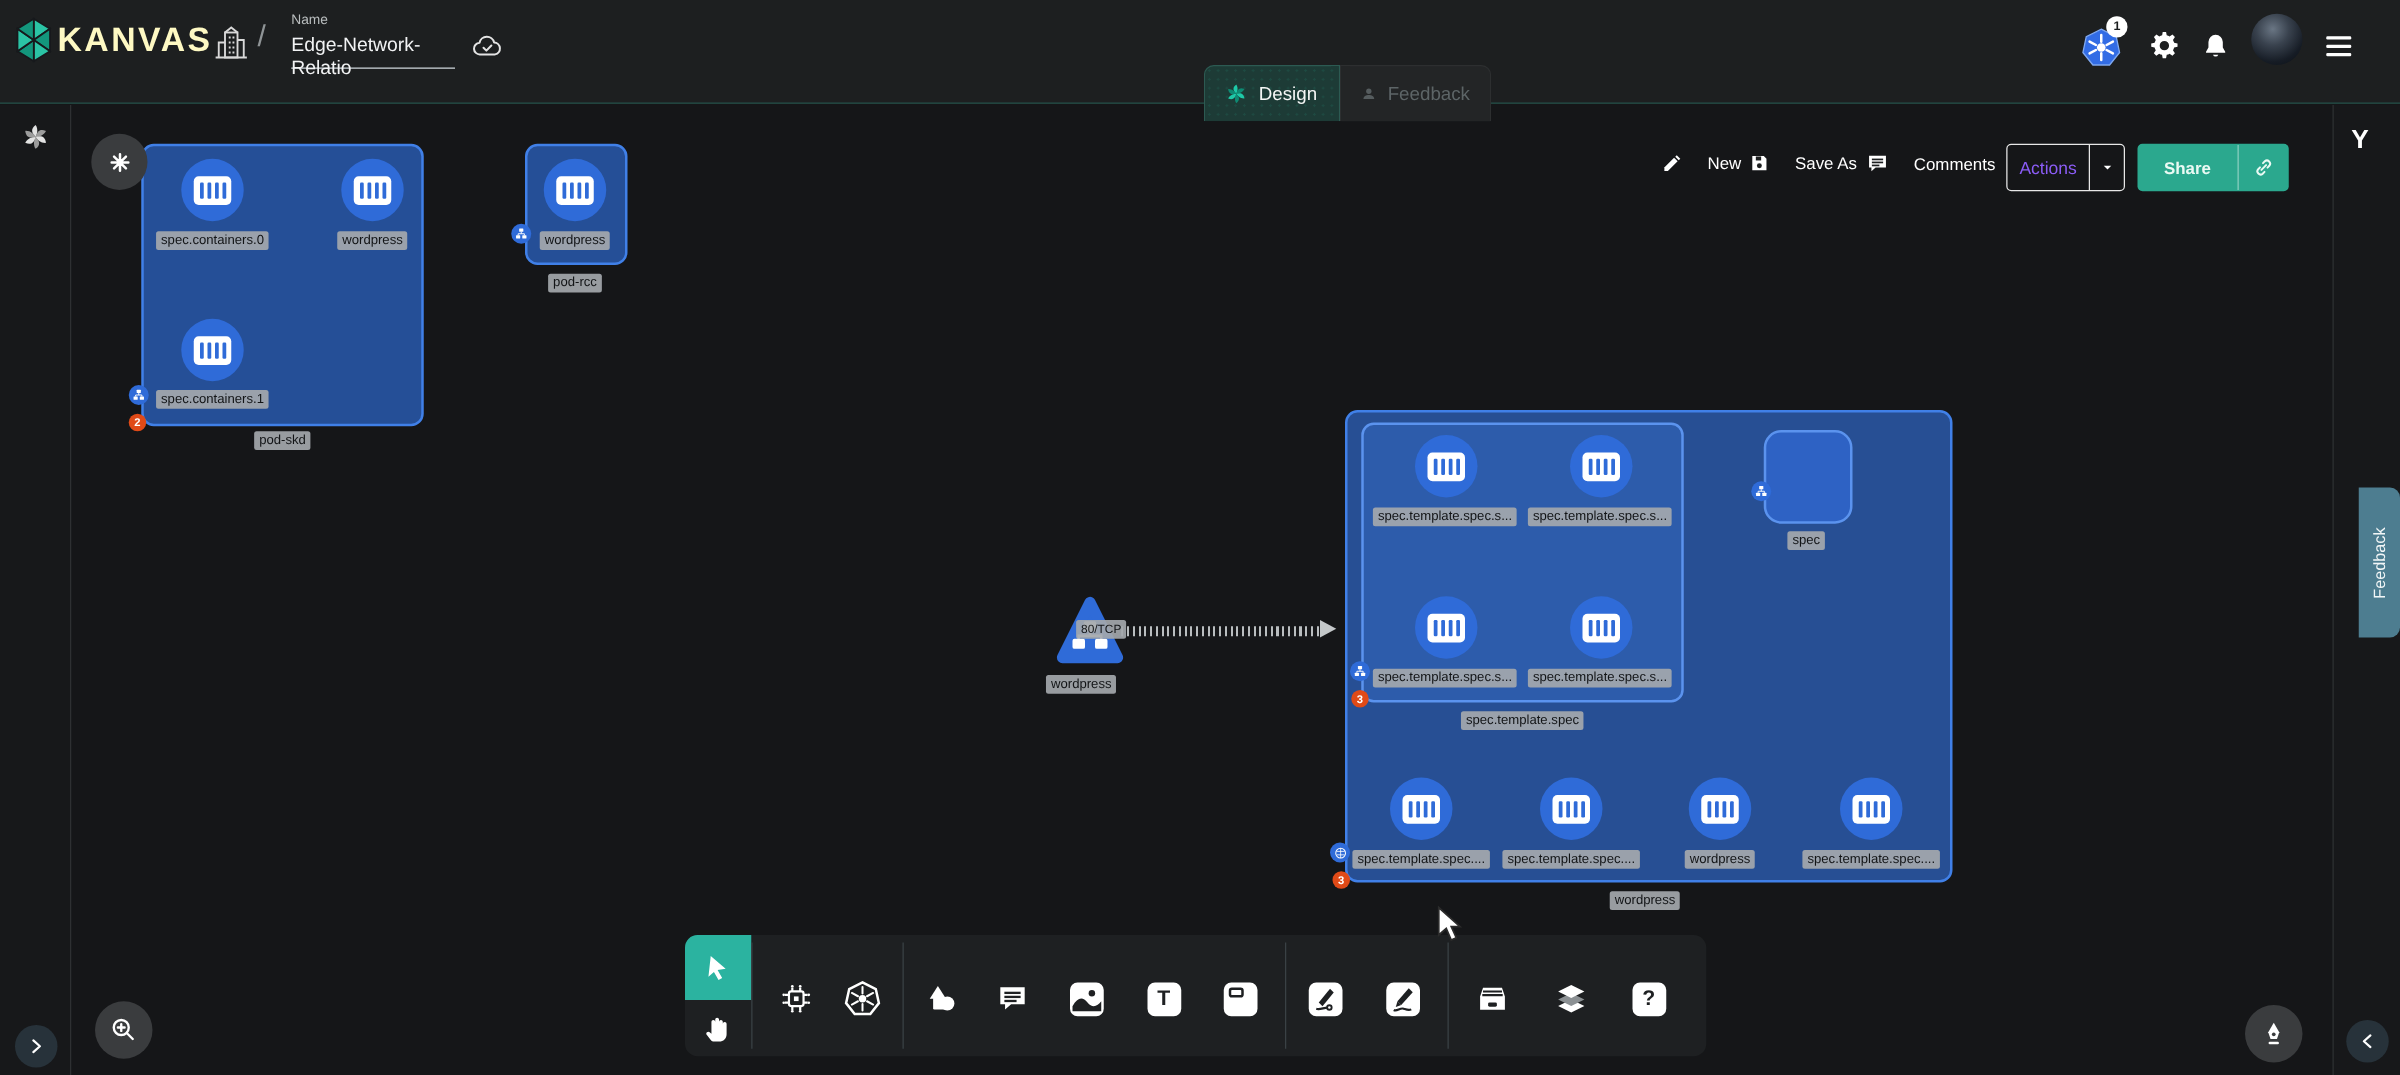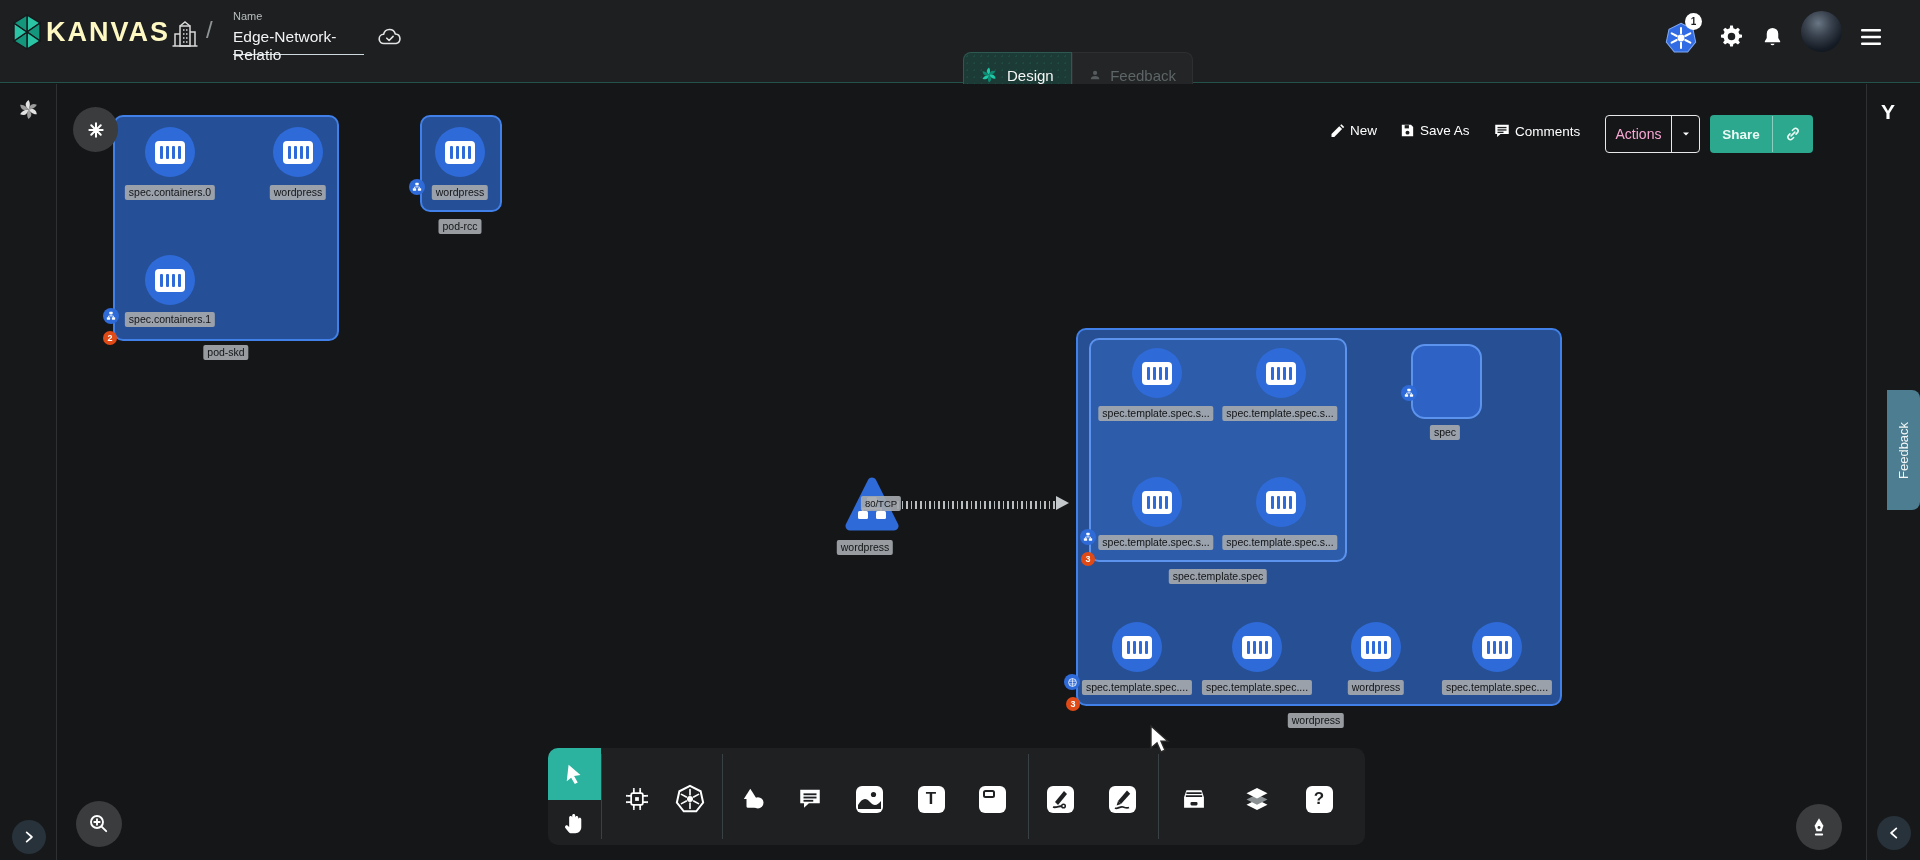--- a/index.html
+++ b/index.html
@@ -10,21 +10,21 @@
   
   .header { position:absolute; left:0; top:0; width:1920px; height:83px;
             background:#1d1f20; border-bottom:1px solid #24514a; z-index:40; }
   .abs { position:absolute; }
   .logo-word { position:absolute; left:46px; top:17px; font-size:27px; font-weight:bold;
                color:#fef9c3; letter-spacing:2px; }
   .slash { position:absolute; left:206px; top:16px; font-size:24px; color:#8f9496; font-weight:300;}
   .name-label { position:absolute; left:233px; top:10px; font-size:11px; color:#b9bdbe;text-align:right; }
   .name-input { position:absolute; left:233px; top:28px; width:131px; height:27px;
                 color:#f2f3f4; font-size:15.5px; border-bottom:1px solid #cfd8dc; background:transparent; }
-  .tab { position:absolute; top:52px; height:32px; display:flex; align-items:flex-end;
+  .tab { position:absolute; top:52px; height:45px; display:flex; align-items:center;
          gap:9px; padding:0 16px; font-size:15px; z-index:45; }
   .tab-design { left:963px; width:109px; background:#1d3b36;
                 border:1px solid #2c5a52; border-bottom:none; border-radius:8px 0 0 0;
                 color:#f4f6f5;
                 background-image:radial-gradient(rgba(38,208,170,.10) 1px, transparent 1px);
                 background-size:7px 7px; }
   .tab-operate { left:1072px; width:121px; background:#232526; border:1px solid #2d2f30;
                  border-bottom:none; border-radius:0 8px 0 0; color:#5d6567; }
   .avatar { position:absolute; left:1801px; top:11px; width:41px; height:41px; border-radius:50%;
             background:radial-gradient(circle at 42% 30%, #6a7684 0%, #39424e 35%, #161c25 70%, #0a0e14 100%); }
@@ -33,26 +33,26 @@
                display:flex; align-items:center; justify-content:center; }
 
   
   .strip { position:absolute; top:84px; bottom:0; background:#17181a; z-index:30; }
   .strip-left { left:0; width:57px; border-right:1px solid #2e3032; }
   .strip-right { left:1866px; width:54px; border-left:1px solid #2e3032; }
   .circle-btn { position:absolute; border-radius:50%; display:flex; align-items:center;
                 justify-content:center; }
 
   
-  .action-item { position:absolute; top:122px; display:flex; align-items:center; gap:4px;
+  .action-item { position:absolute; top:122px; display:flex; align-items:center; gap:20px;
                  color:#fff; font-size:13.5px; z-index:50; cursor:pointer; }
   .btn-actions { position:absolute; left:1605px; top:115px; width:95px; height:38px;
                  border:1px solid #e8e8e8; border-radius:4px; display:flex; align-items:center;
-                 color:#f9a8d4; font-size:14px; z-index:50; }
-  .btn-share { position:absolute; left:1710px; top:115px; width:103px; height:38px;
+                 color:#8b5cf6; font-size:14px; z-index:50; }
+  .btn-share { position:absolute; left:1710px; top:115px; width:121px; height:38px;
                background:#2BA88E; border-radius:4px; display:flex; align-items:center;
                color:#eafaf4; font-size:13.5px; font-weight:bold; z-index:50; }
 
   
   .group { position:absolute; border:2px solid #4080E8; border-radius:10px; }
   .node { position:absolute; width:50px; height:50px; border-radius:50%; background:#2F6BD8;
           display:flex; align-items:center; justify-content:center; z-index:6; }
   .cicon { width:30px; height:23px; background:#fff; border-radius:4px; display:flex; gap:3px;
            align-items:center; justify-content:center; }
   .cicon i { width:3px; height:13px; background:#2F6BD8; border-radius:1px; display:block; }

